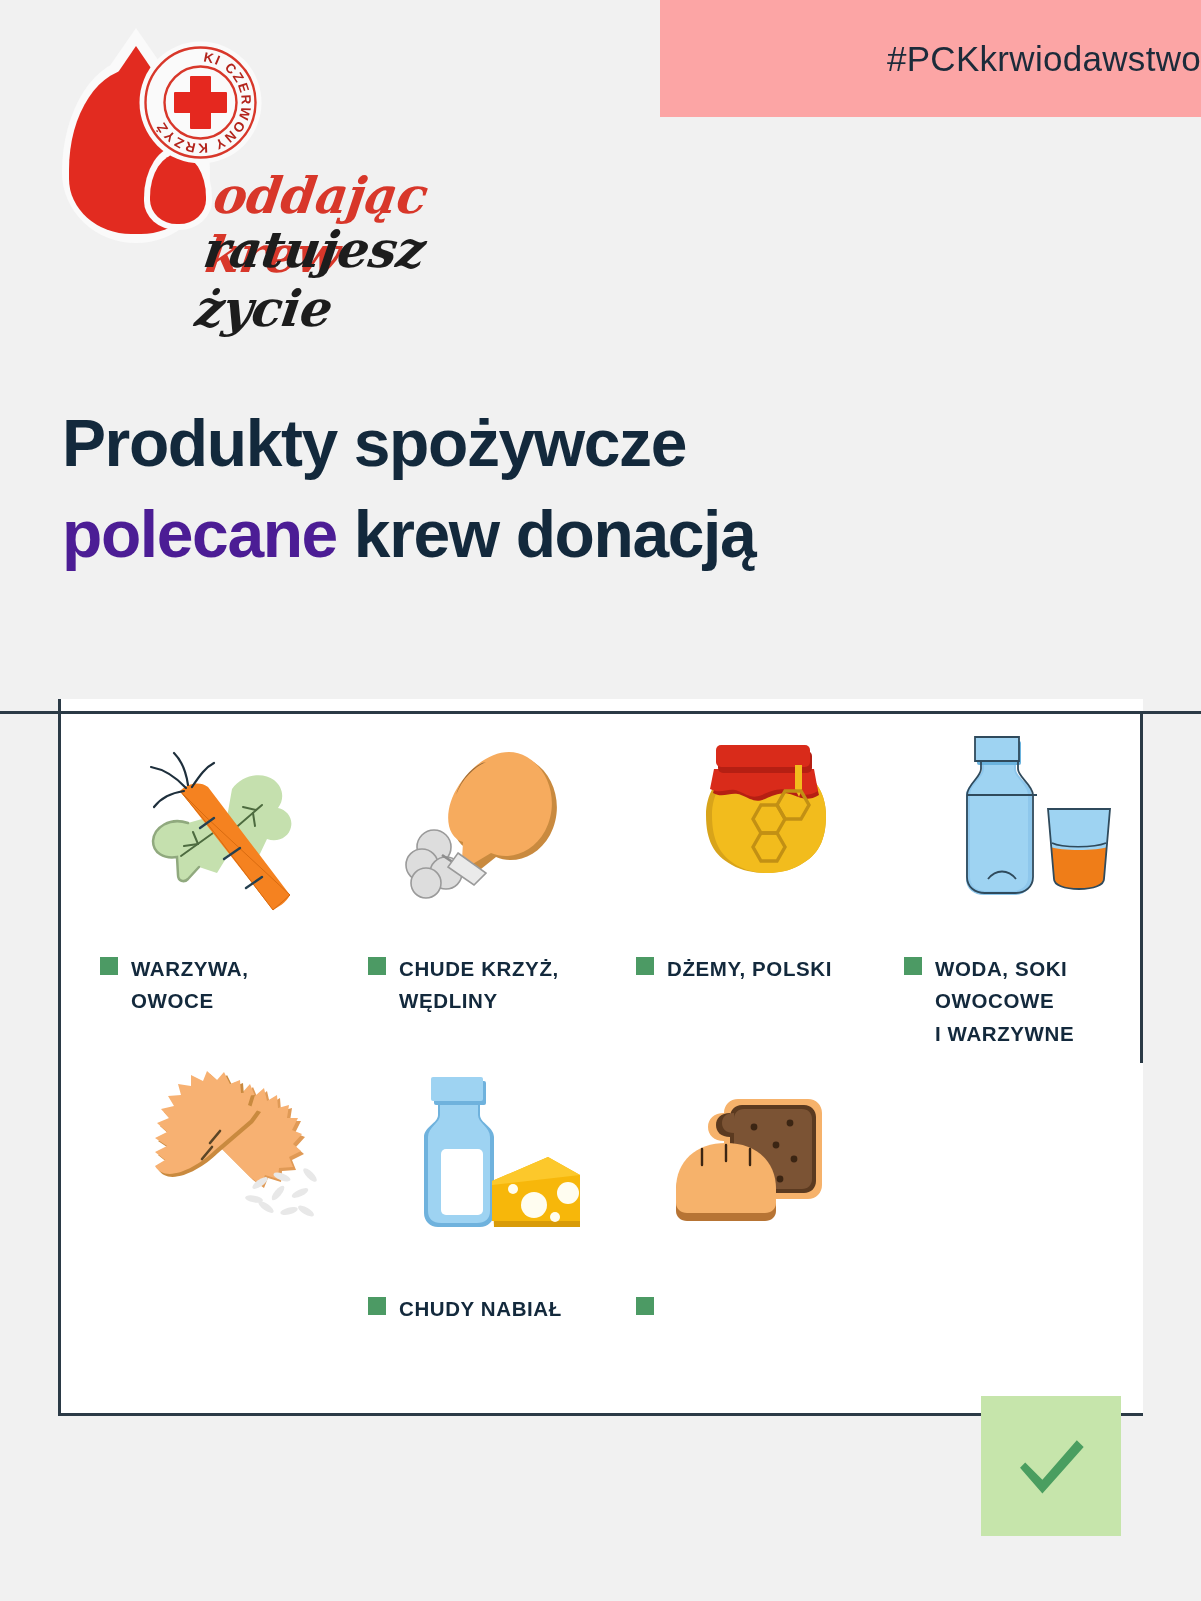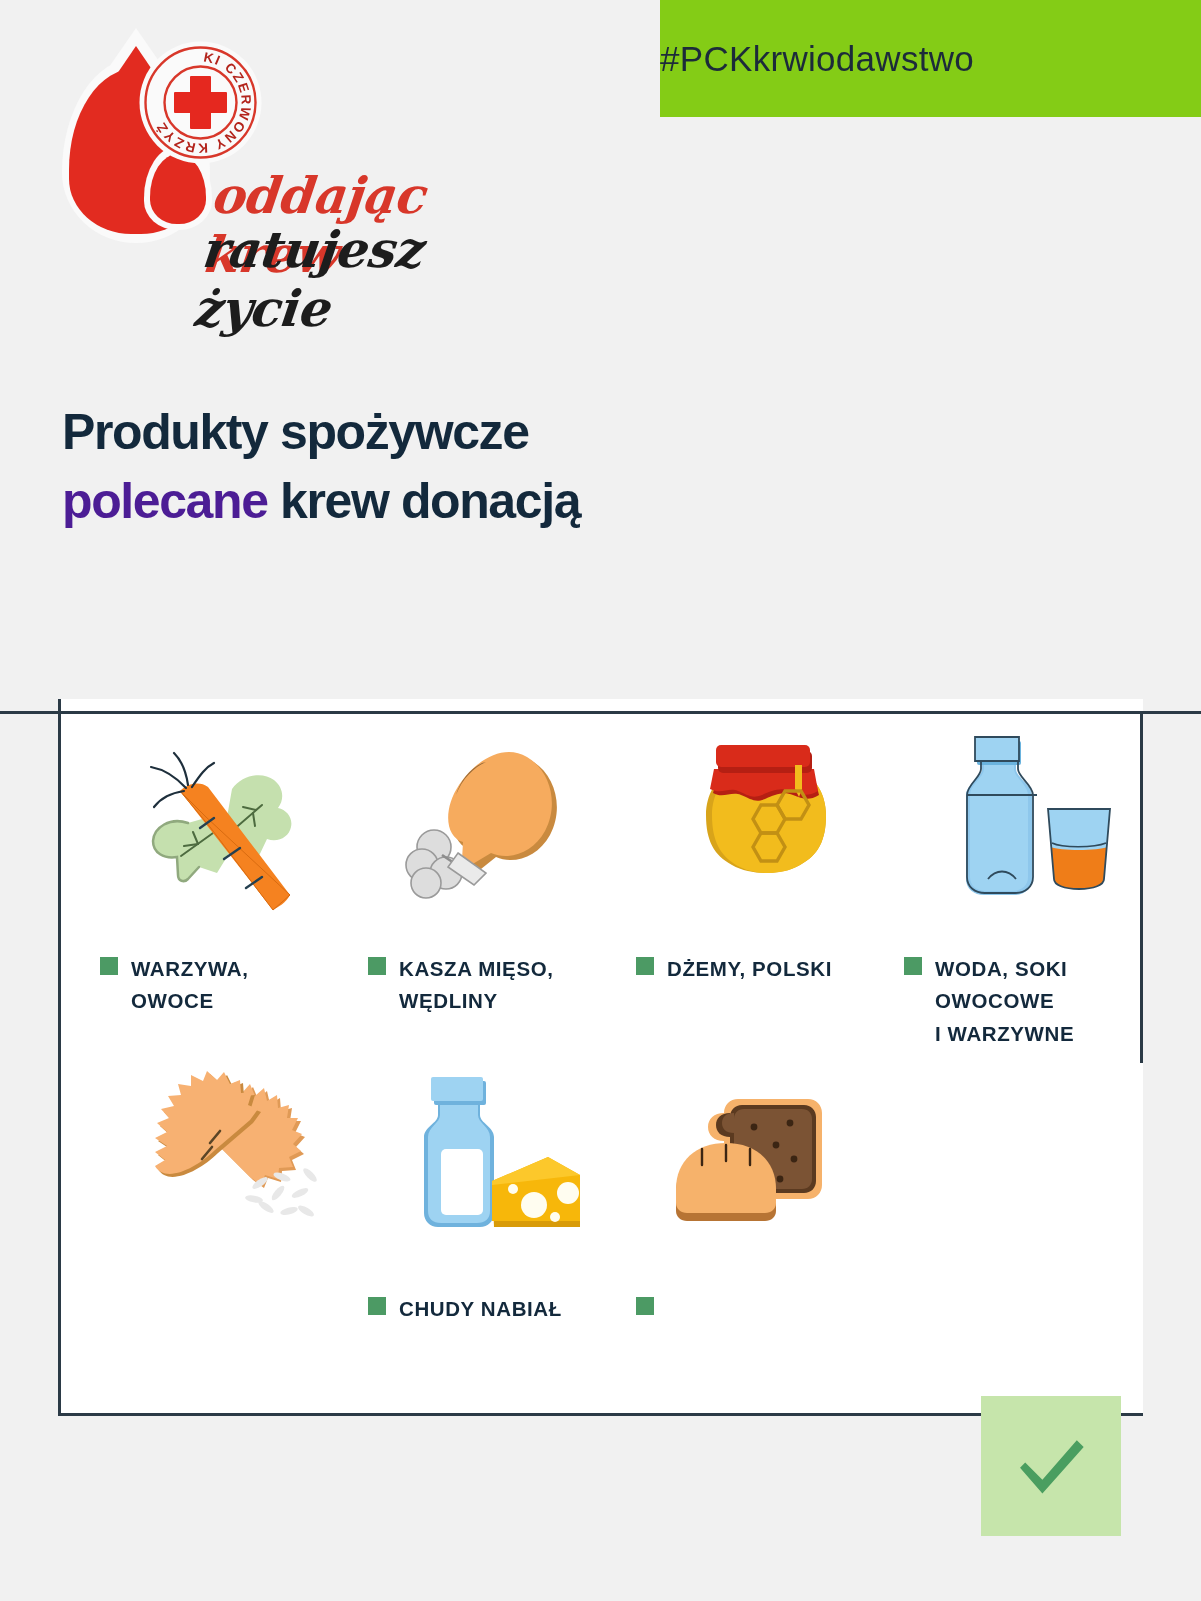--- a/index.html
+++ b/index.html
@@ -17,24 +17,24 @@
     overflow: hidden;
   }
 
   
   .hashtag-badge {
     position: absolute;
     left: 660px;
     top: 0;
     width: 541px;
     height: 117px;
-    background: #84cc16;
+    background: #fca5a5;
     display: flex;
     align-items: center;
-    justify-content: flex-start;
+    justify-content: flex-end;
   }
   .hashtag-text {
     font-size: 35px;
     color: #1c2b3a;
     letter-spacing: 0.3px;
     font-weight: 400;
   }
 
   
   .logo-block {
@@ -158,21 +158,21 @@
     letter-spacing: -0.5px;
     transform: skewX(-8deg);
   }
 
   
   .headline {
     position: absolute;
     left: 62px;
     top: 398px;
     width: 1020px;
-    font-size: 50px;
+    font-size: 66px;
     line-height: 1.38;
     font-weight: 700;
     color: #13293c;
     letter-spacing: -1.4px;
   }
   .hl-accent { color: #4c1d95; }
 
   
   .panel {
     position: absolute;
@@ -360,21 +360,21 @@
           <circle cx="40" cy="134" r="16"></circle>
           <circle cx="64" cy="142" r="16"></circle>
           <circle cx="44" cy="152" r="15"></circle>
         </g>
         <path d="M60 124 L96 148" stroke="#8d8d8d" stroke-width="2.6" fill="none"></path>
         <path d="M76 122 L104 142 L92 154 L66 136 Z" fill="#eaeaea" stroke="#9a9a9a" stroke-width="1.6"></path>
       </svg>
     </div>
     <div class="label">
       <span class="bullet"></span>
-      <span class="label-text">KASZA MIĘSO,
+      <span class="label-text">CHUDE KRZYŻ,
 WĘDLINY</span>
     </div>
   </div>
 
   <div class="cell">
     <div class="art">
       <svg viewBox="0 0 230 185" width="230" height="185">
         <path d="M56 84c0-22 12-34 12-34h96s12 12 12 34c0 26-8 40-26 50-10 6-24 8-34 8s-24-2-34-8C64 124 56 110 56 84z" fill="#d8a41a"></path>
         <path d="M62 84c0-22 12-34 12-34h90s12 12 12 34c0 26-8 40-26 50-10 6-22 8-32 8s-22-2-32-8C70 124 62 110 62 84z" fill="#f2bc1d"></path>
         <path d="M63 62c10 6 18-2 28 2s14 8 24 4 18-8 28-4 16 6 26 0l-4-16H67z" fill="#b51f13"></path>

